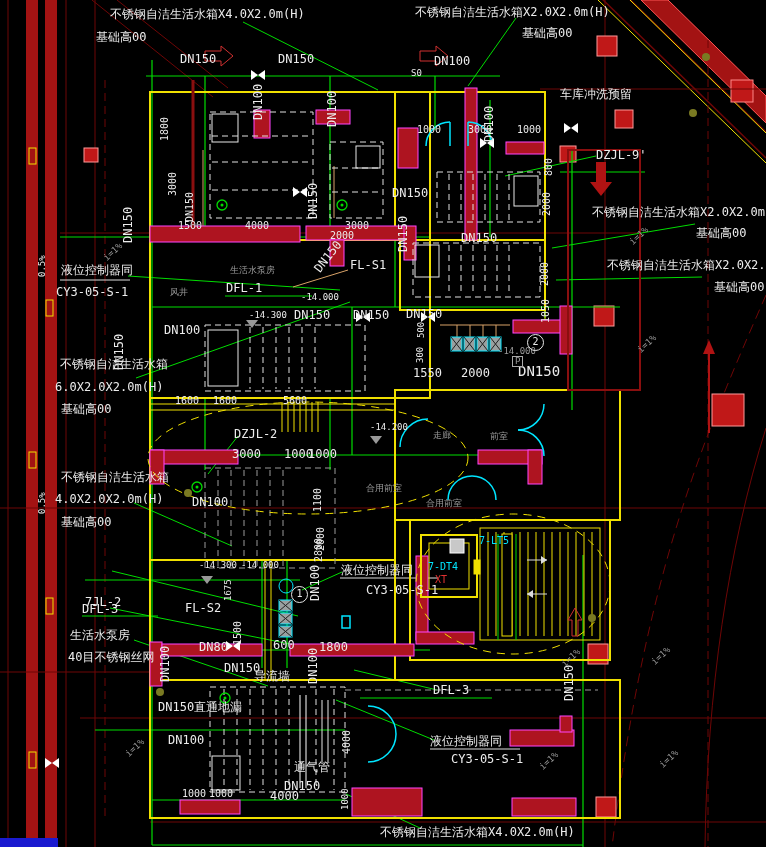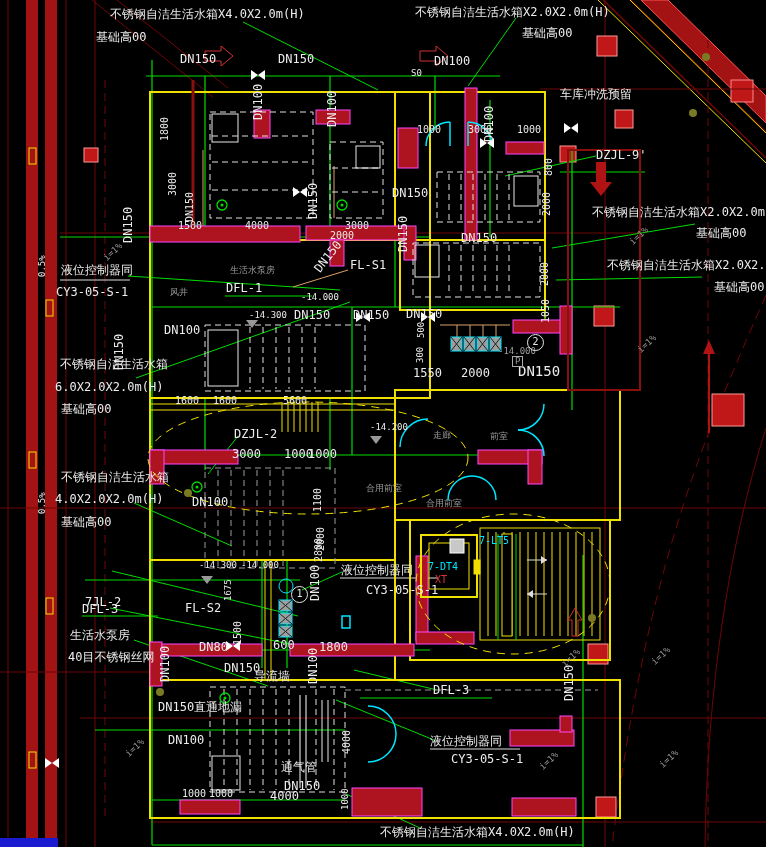--- a/index.html
+++ b/index.html
@@ -487,21 +487,21 @@
 <div class="lbl" style="left:366px;top:584px">CY3-05-S-1</div>
 <div class="lbl" style="left:273px;top:639px">600</div>
 <div class="lbl" style="left:199px;top:641px">DN80</div>
 <div class="lbl" style="left:224px;top:662px">DN150</div>
 <div class="lbl" style="left:319px;top:641px">1800</div>
 <div class="lbl rot90" style="left:307px;top:684px">DN100</div>
 <div class="lbl rot90" style="left:159px;top:682px">DN100</div>
 <div class="lbl" style="left:158px;top:701px">DN150直通地漏</div>
 <div class="lbl" style="left:168px;top:734px">DN100</div>
 <div class="lbl" style="left:254px;top:670px">导流墙</div>
-<div class="lbl" style="left:281px;top:761px">通气管</div>
+<div class="lbl" style="left:294px;top:761px">通气管</div>
 <div class="lbl" style="left:284px;top:780px">DN150</div>
 <div class="lbl sm" style="left:182px;top:789px">1000</div>
 <div class="lbl sm" style="left:209px;top:789px">1000</div>
 <div class="lbl" style="left:270px;top:790px">4000</div>
 <div class="lbl rot90 sm" style="left:342px;top:754px">4000</div>
 <div class="lbl rot90 xs" style="left:341px;top:810px">1000</div>
 <div class="lbl" style="left:433px;top:684px">DFL-3</div>
 <div class="lbl" style="left:430px;top:735px">液位控制器同</div>
 <div class="lbl" style="left:451px;top:753px">CY3-05-S-1</div>
 <div class="lbl" style="left:380px;top:826px">不锈钢自洁生活水箱X4.0X2.0m(H)</div>

